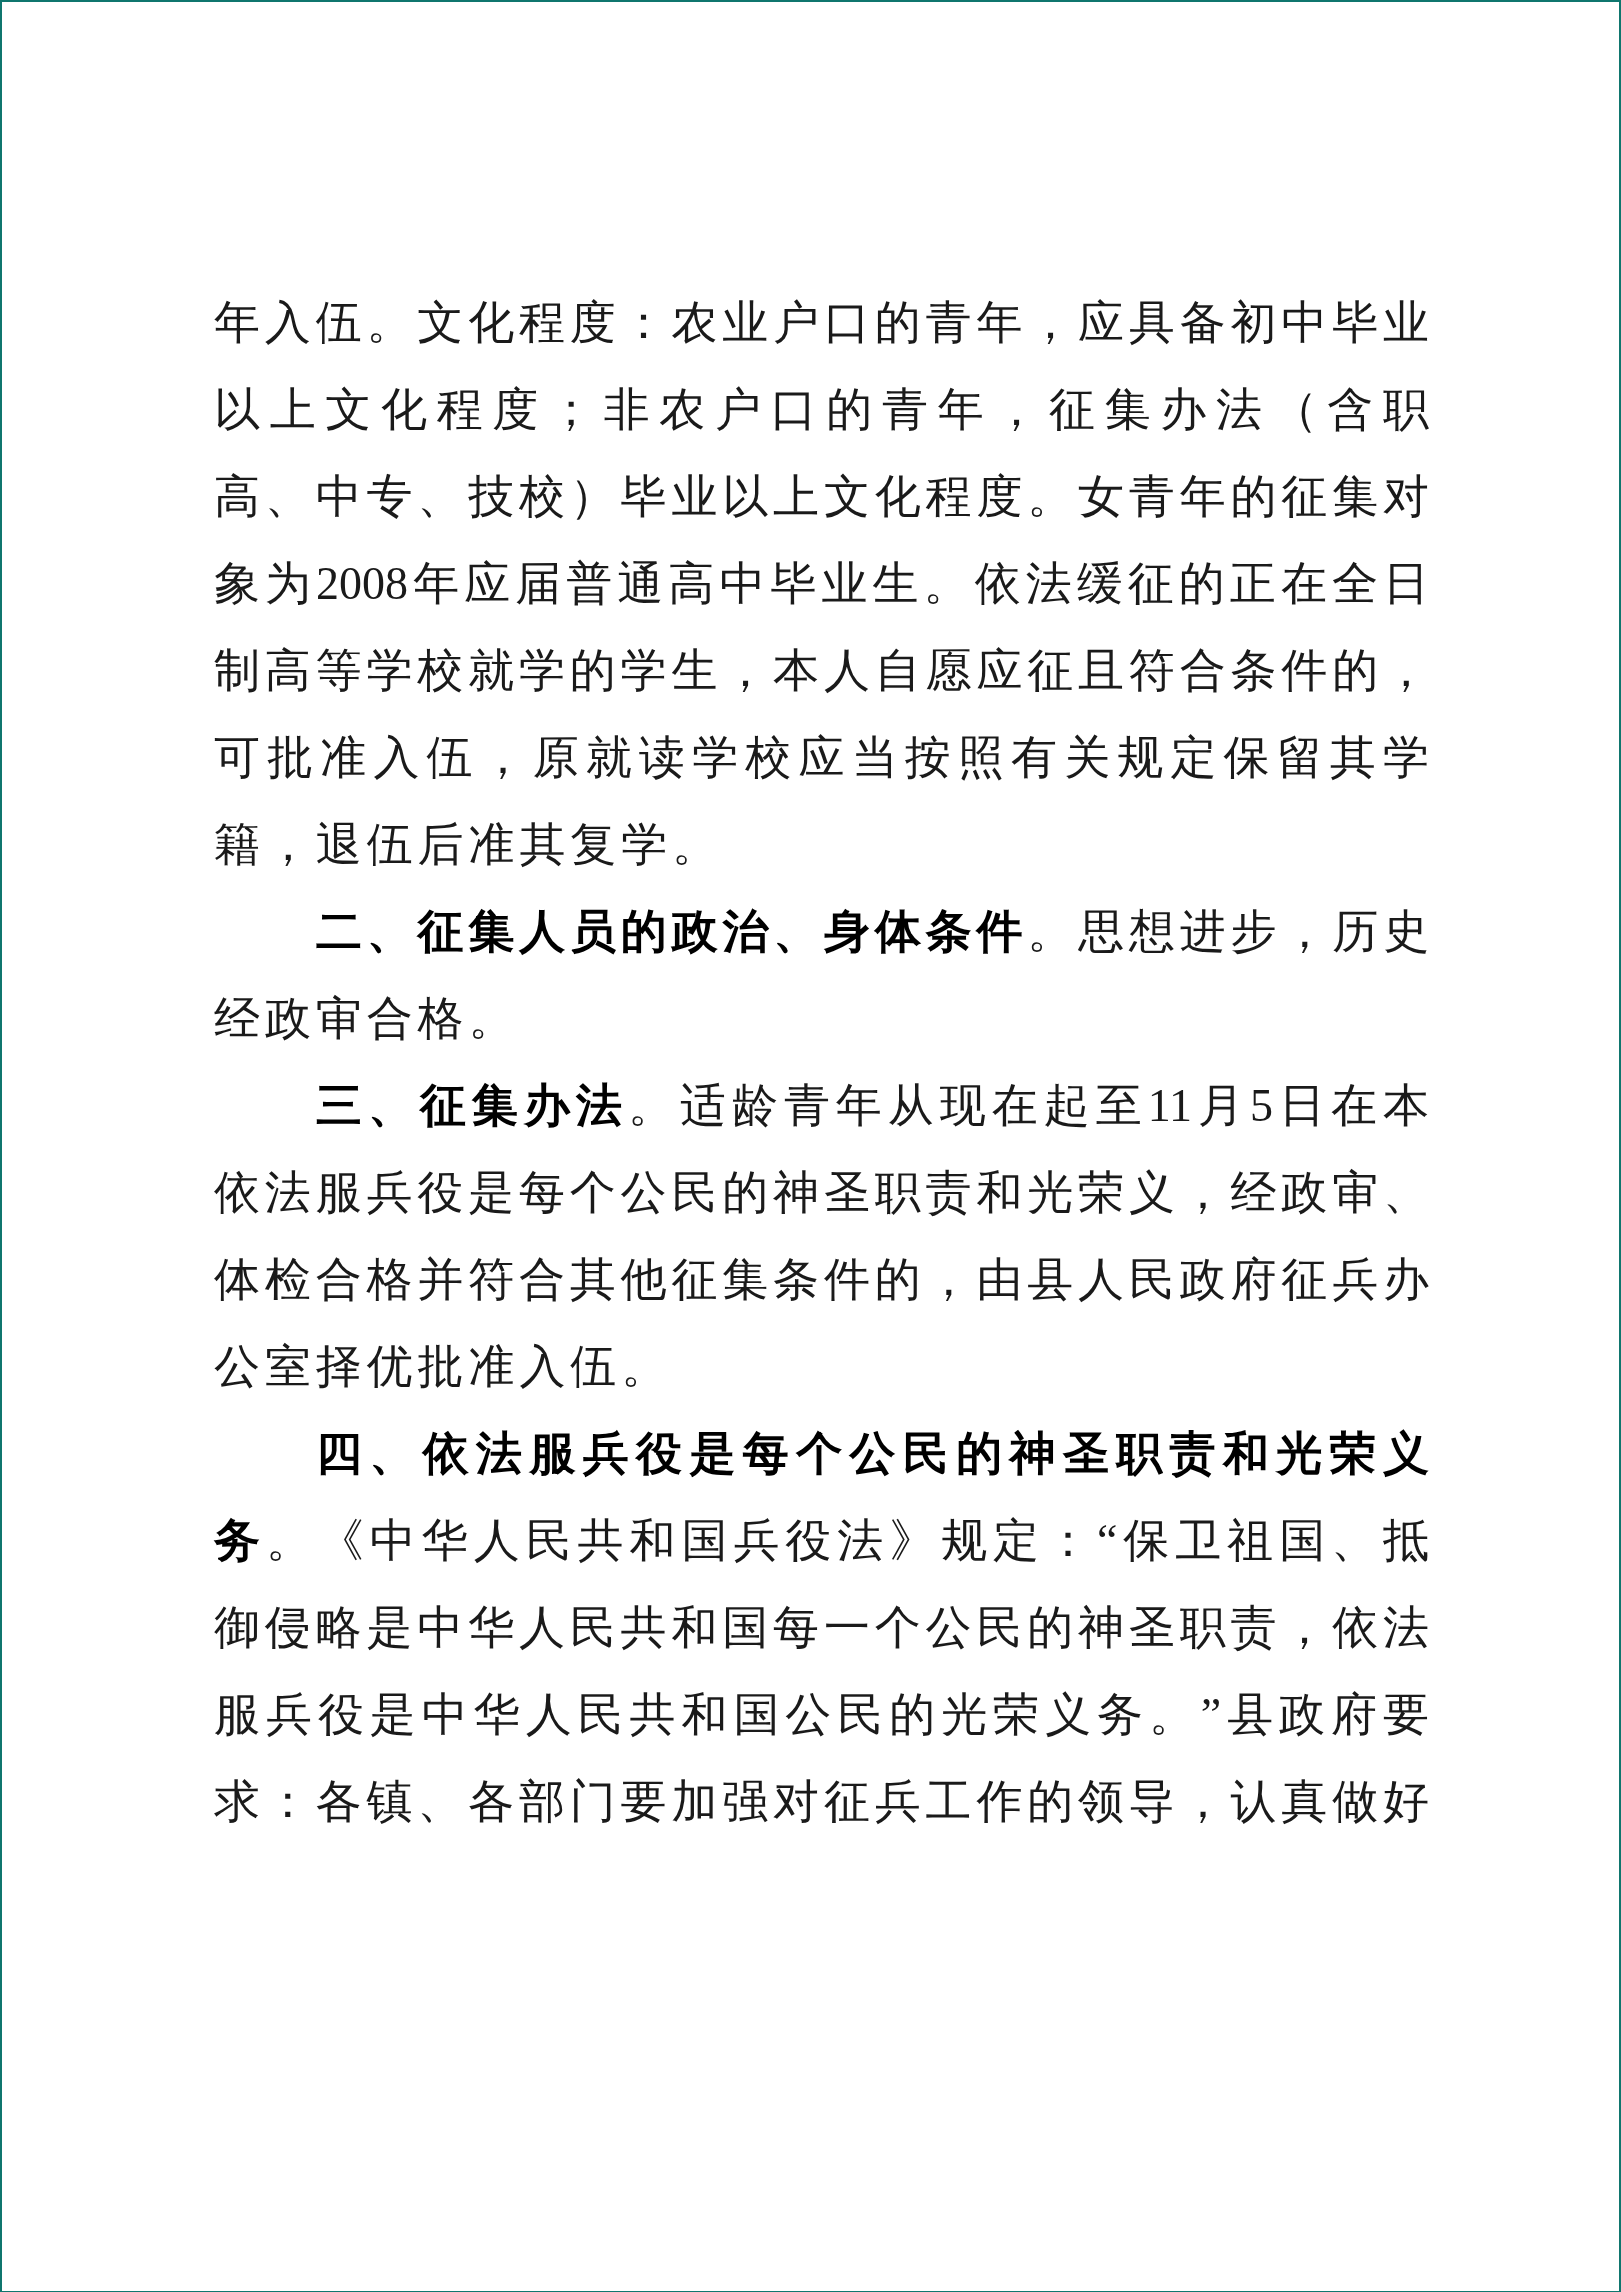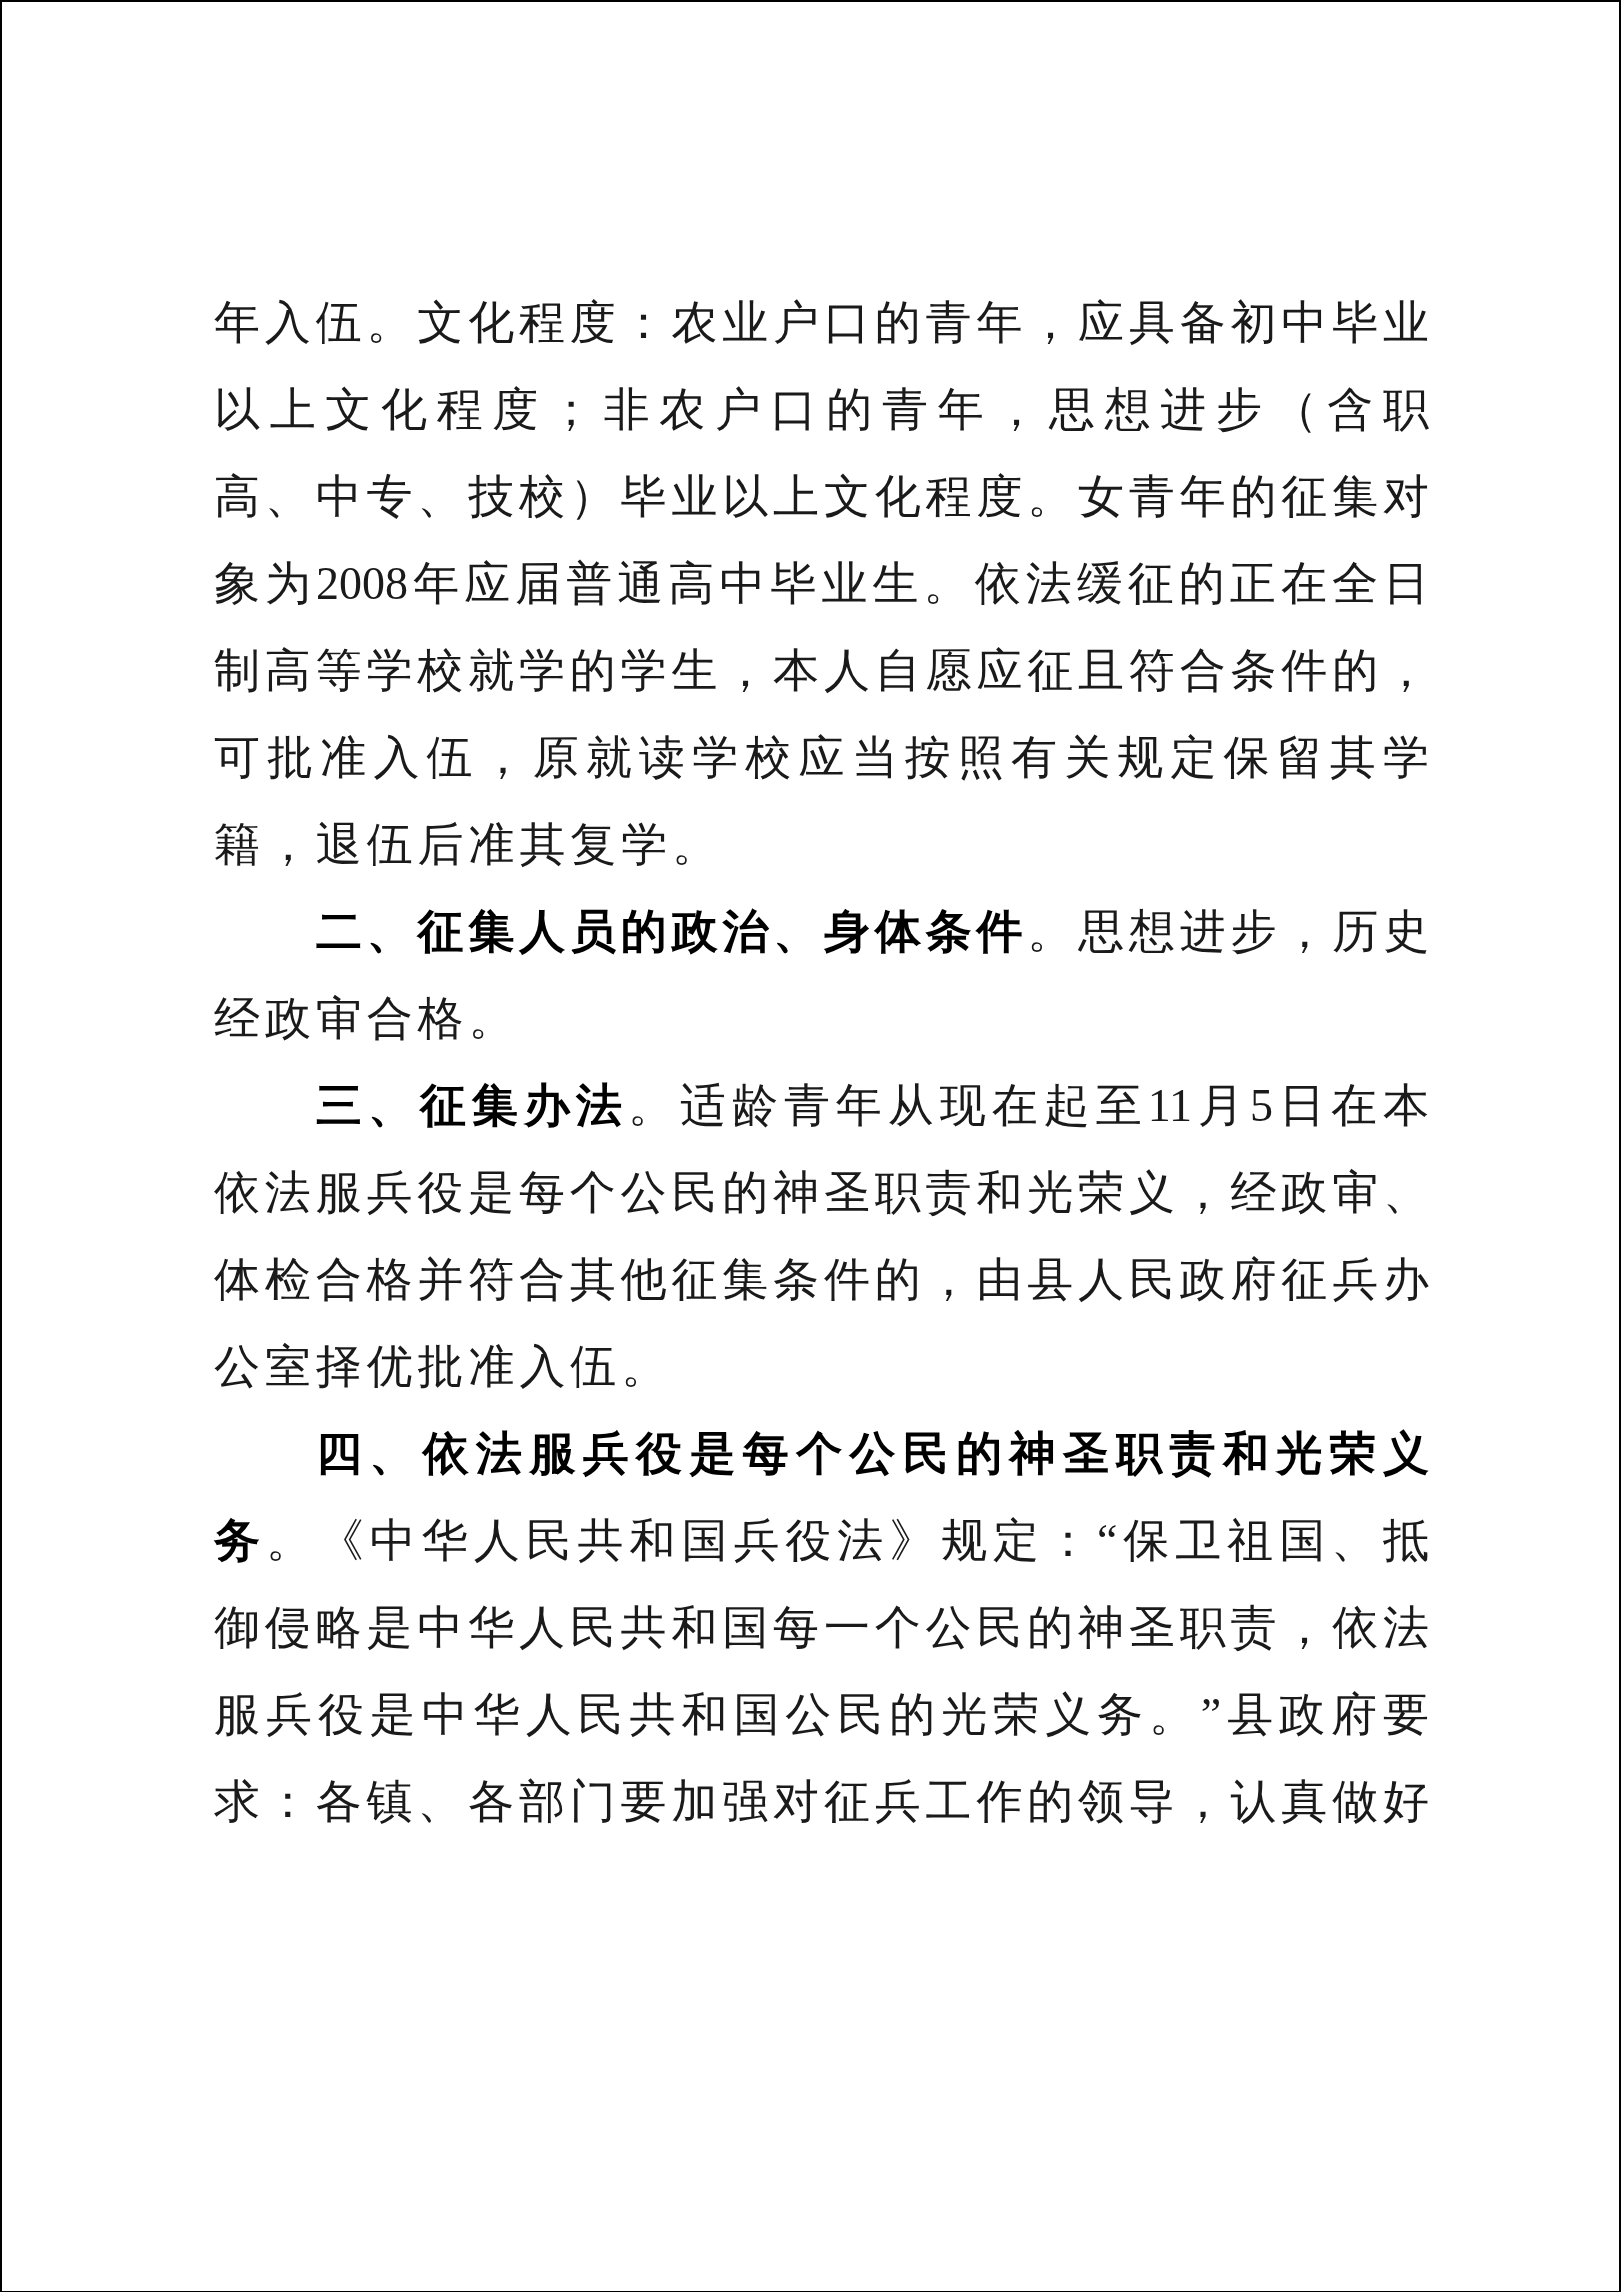--- a/index.html
+++ b/index.html
@@ -9,21 +9,21 @@
     height: 2293px;
     background: #ffffff;
     overflow: hidden;
   }
   .page {
     position: absolute;
     inset: 0;
     width: 1621px;
     height: 2293px;
     box-sizing: border-box;
-    border: 2px solid #000000;
+    border: 2px solid #0f766e;
     background: #ffffff;
   }
   .doc-body {
     position: absolute;
     left: 212px;
     top: 277px;
     width: 1215px;
     color: #1a1a1a;
     font-family: "Liberation Serif", "DejaVu Serif", serif;
     font-size: 46px;
@@ -52,21 +52,21 @@
     color: #000000;
     font-family: Liberation Mono, monospace;
   }
 </style>
 </head>
 <body>
 
 <div class="page">
   <div class="doc-body">
       <div class="line just"><span class="seg">年入伍。文化程度：农业户口的青年，应具备初中毕业</span></div>
-      <div class="line just"><span class="seg">以上文化程度；非农户口的青年，思想进步（含职</span></div>
+      <div class="line just"><span class="seg">以上文化程度；非农户口的青年，征集办法（含职</span></div>
       <div class="line just"><span class="seg">高、中专、技校）毕业以上文化程度。女青年的征集对</span></div>
       <div class="line just"><span class="seg">象为2008年应届普通高中毕业生。依法缓征的正在全日</span></div>
       <div class="line just"><span class="seg">制高等学校就学的学生，本人自愿应征且符合条件的，</span></div>
       <div class="line just"><span class="seg">可批准入伍，原就读学校应当按照有关规定保留其学</span></div>
       <div class="line"><span class="seg">籍，退伍后准其复学。</span></div>
       <div class="line just ind"><span class="seg b">二、征集人员的政治、身体条件</span><span class="seg">。思想进步，历史</span></div>
       <div class="line"><span class="seg">经政审合格。</span></div>
       <div class="line just ind"><span class="seg b">三、征集办法</span><span class="seg">。适龄青年从现在起至11月5日在本</span></div>
       <div class="line just"><span class="seg">依法服兵役是每个公民的神圣职责和光荣义，经政审、</span></div>
       <div class="line just"><span class="seg">体检合格并符合其他征集条件的，由县人民政府征兵办</span></div>

